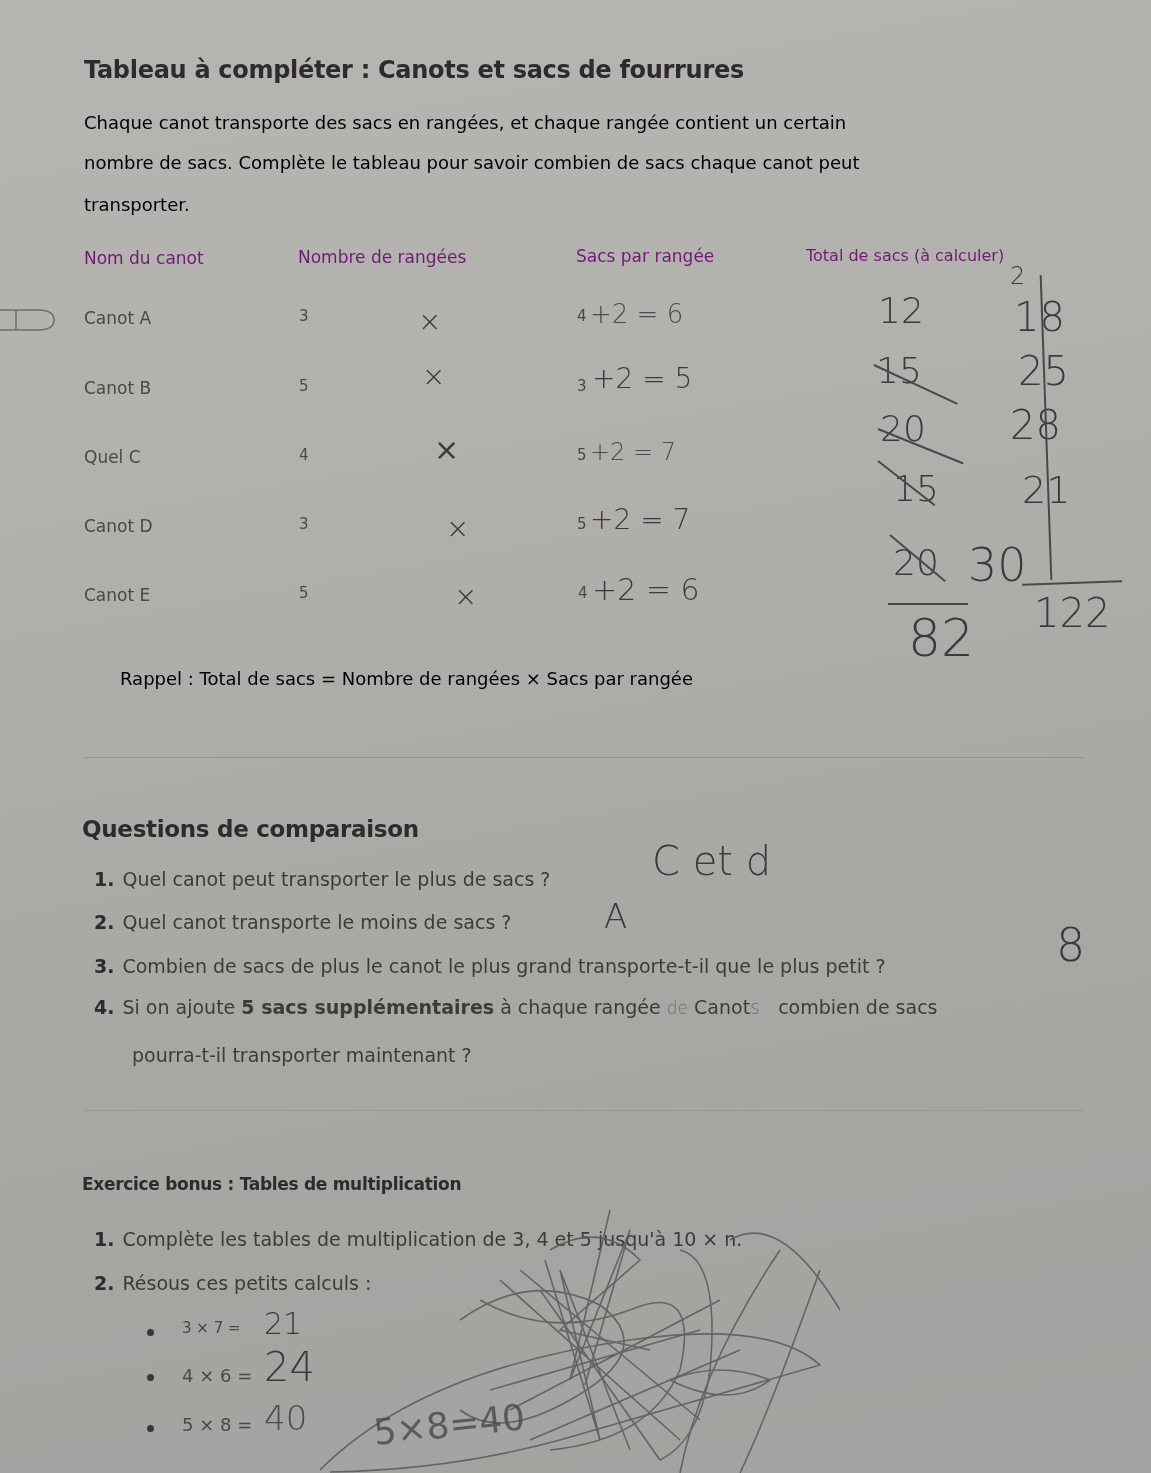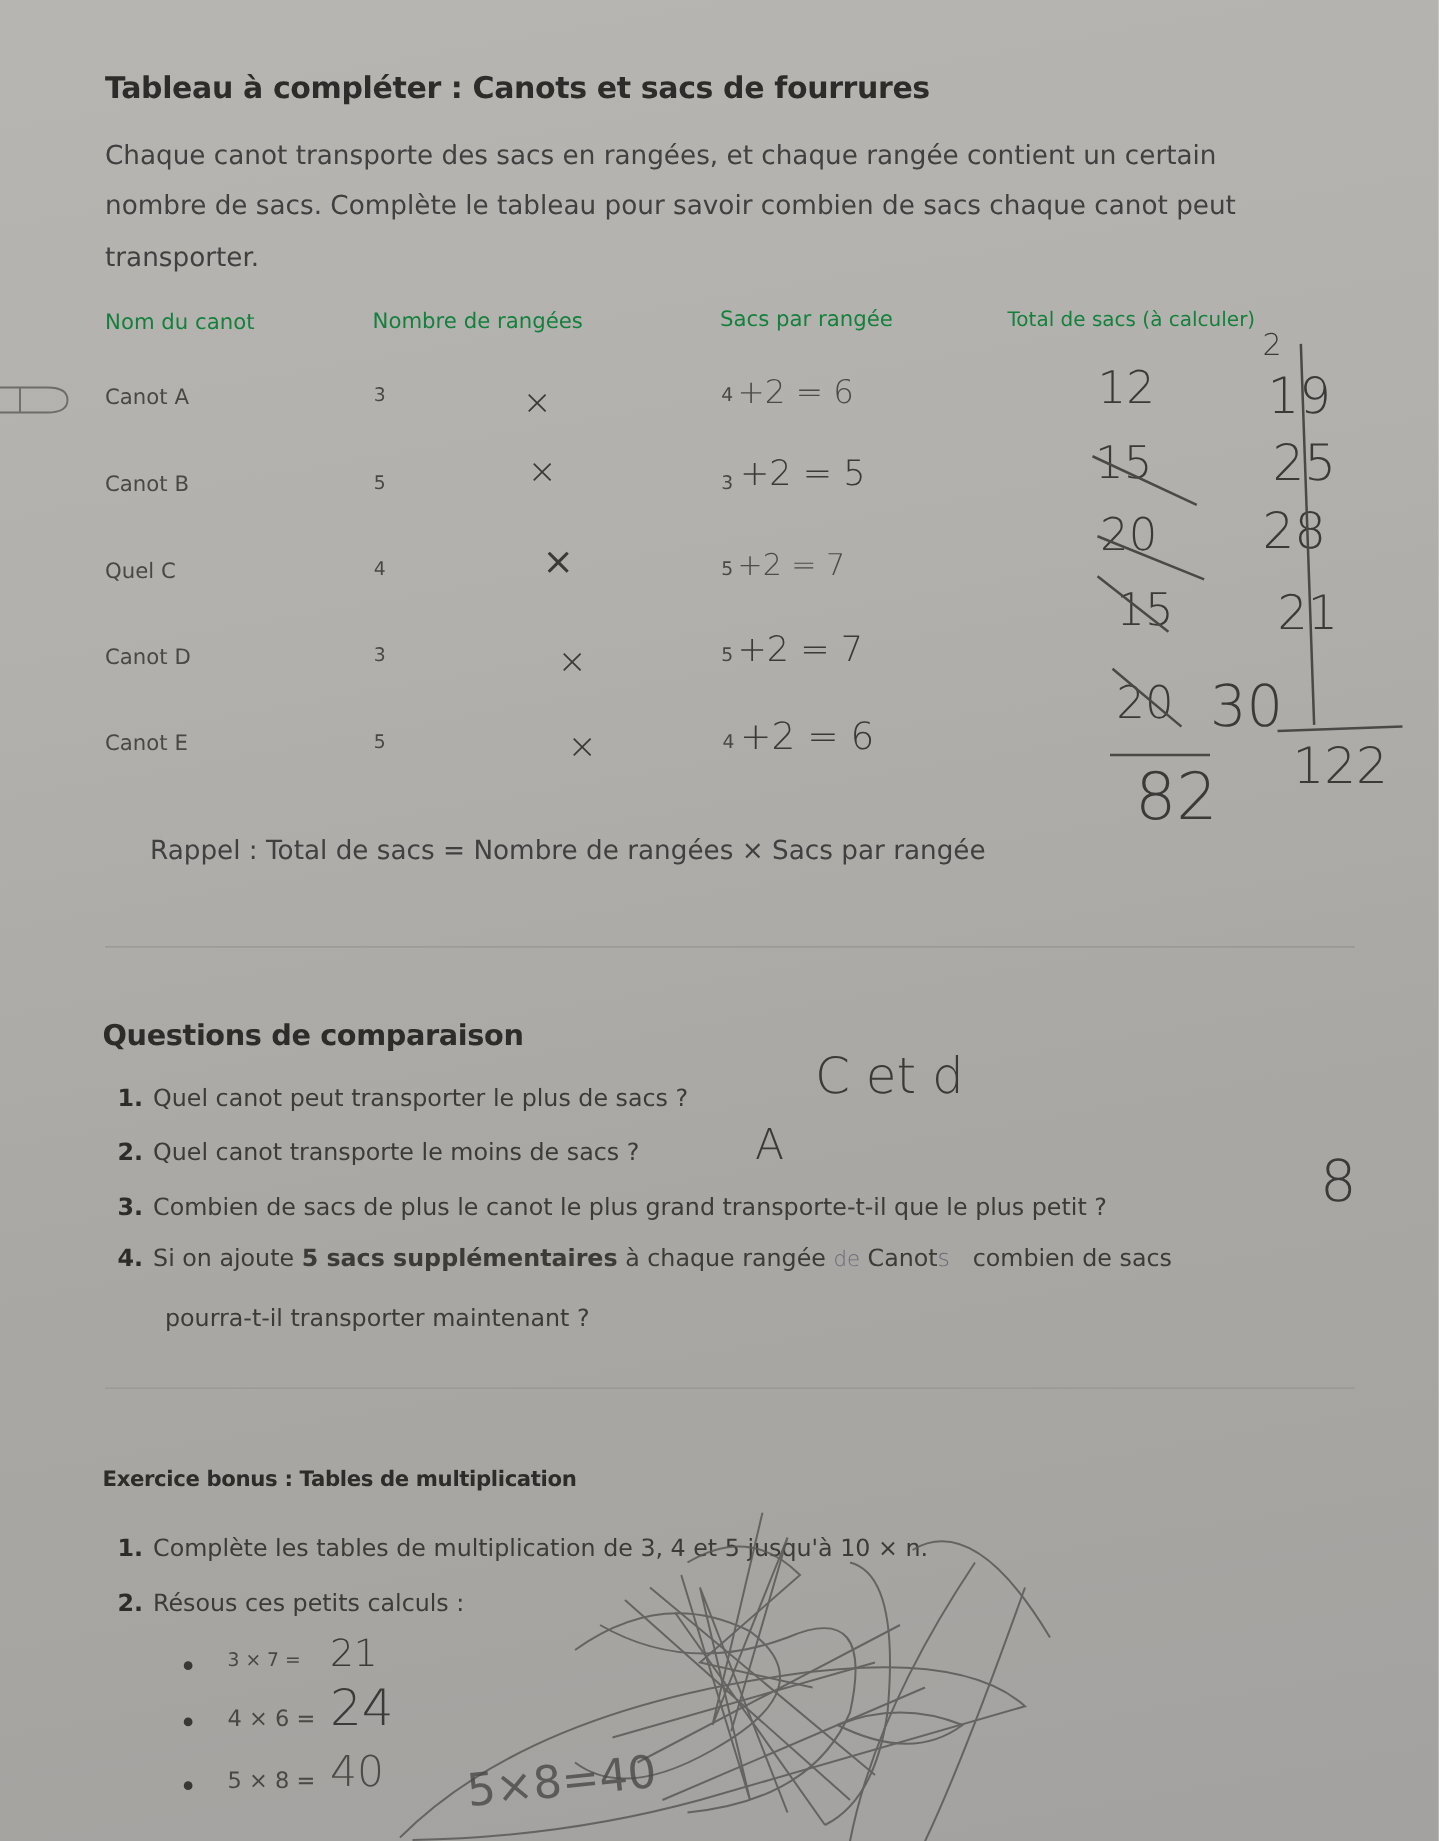--- a/index.html
+++ b/index.html
@@ -3,22 +3,22 @@
 <meta charset="utf-8">
 <style>
   html, body { margin: 0; padding: 0; }
   body {
     width: 1151px; height: 1473px; overflow: hidden; position: relative;
     background: linear-gradient(170deg, #b7b5b1 0%, #b3b1ad 30%, #a9a8a4 60%, #a3a2a0 100%);
     font-family: "DejaVu Sans", sans-serif; color: #3a3835;
   }
   .abs { position: absolute; white-space: nowrap; }
   .title { font-size: 24px; font-weight: bold; color: #2e2c2a; letter-spacing: -0.3px; }
-  .para { font-size: 21px; color: #404040; text-align: center; }
-  .th { font-size: 17px; color: #15803d; }
+  .para { font-size: 18px; color: #000000; text-align: center; }
+  .th { font-size: 17px; color: #701a75; }
   .cell { font-size: 17px; color: #4a4845; }
   .num { font-size: 15px; color: #4a4845; }
   .hand { font-family: "DejaVu Sans", sans-serif; font-weight: 300; color: #3b3a39; }
   .hand-light { color: #4c4b49; }
   .rule { position: absolute; height: 1px; background: rgba(90,88,84,0.35); }
   .q { font-size: 19px; color: #3d3b38; }
   .qn { font-weight: bold; color: #2e2c2a; margin-right: 8px; }
   .bullet { width: 7px; height: 7px; border-radius: 50%; background: #3a3835; position: absolute; }
   .strike { position: absolute; height: 2px; background: #4a4947; transform-origin: left center; }
   .vline { position: absolute; width: 2px; background: #4a4947; }
@@ -92,21 +92,21 @@
     <div class="strike" style="left:874px;top:364px;width:92px;transform:rotate(25deg);"></div>
     <div class="strike" style="left:878px;top:428px;width:92px;transform:rotate(22deg);"></div>
     <div class="strike" style="left:878px;top:460px;width:72px;transform:rotate(38deg);"></div>
     <div class="strike" style="left:890px;top:534px;width:72px;transform:rotate(40deg);"></div>
     <div class="rule" style="left:888px;top:603px;width:80px;height:2px;background:#4a4947;"></div>
     <div class="abs hand" style="left:908px;top:608px;font-size:52px;">82</div>
   </div>
 
   <div>
     <div class="abs hand" style="left:1010px;top:262px;font-size:24px;">2</div>
-    <div class="abs hand" style="left:1014px;top:294px;font-size:40px;">19</div>
+    <div class="abs hand" style="left:1014px;top:294px;font-size:40px;">18</div>
     <div class="abs hand" style="left:1018px;top:348px;font-size:40px;">25</div>
     <div class="abs hand" style="left:1010px;top:402px;font-size:40px;">28</div>
     <div class="abs hand" style="left:1022px;top:468px;font-size:38px;">21</div>
     <div class="abs hand" style="left:968px;top:538px;font-size:46px;">30</div>
     <div class="vline" style="left:1045px;top:275px;height:305px;transform:rotate(-2deg);"></div>
     <div class="rule" style="left:1022px;top:582px;width:100px;height:2px;background:#4a4947;transform:rotate(-2deg);"></div>
     <div class="abs hand" style="left:1034px;top:590px;font-size:40px;">122</div>
   </div>
 </div>
 

